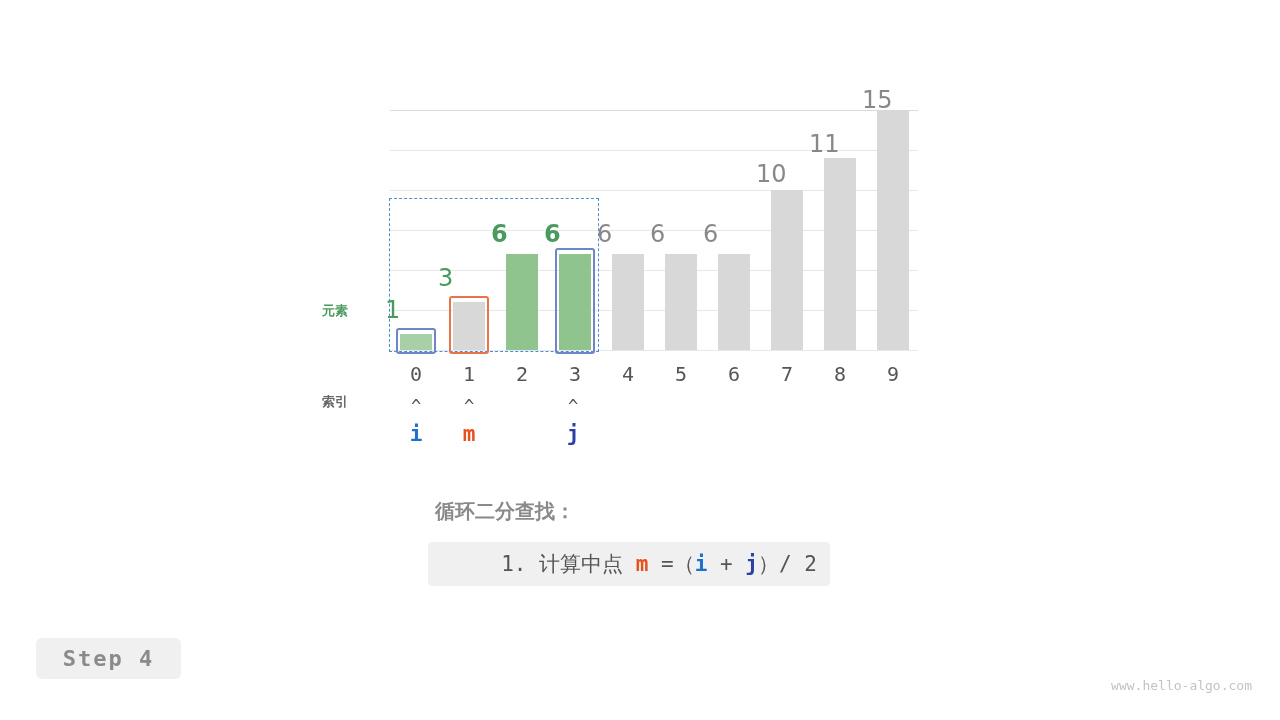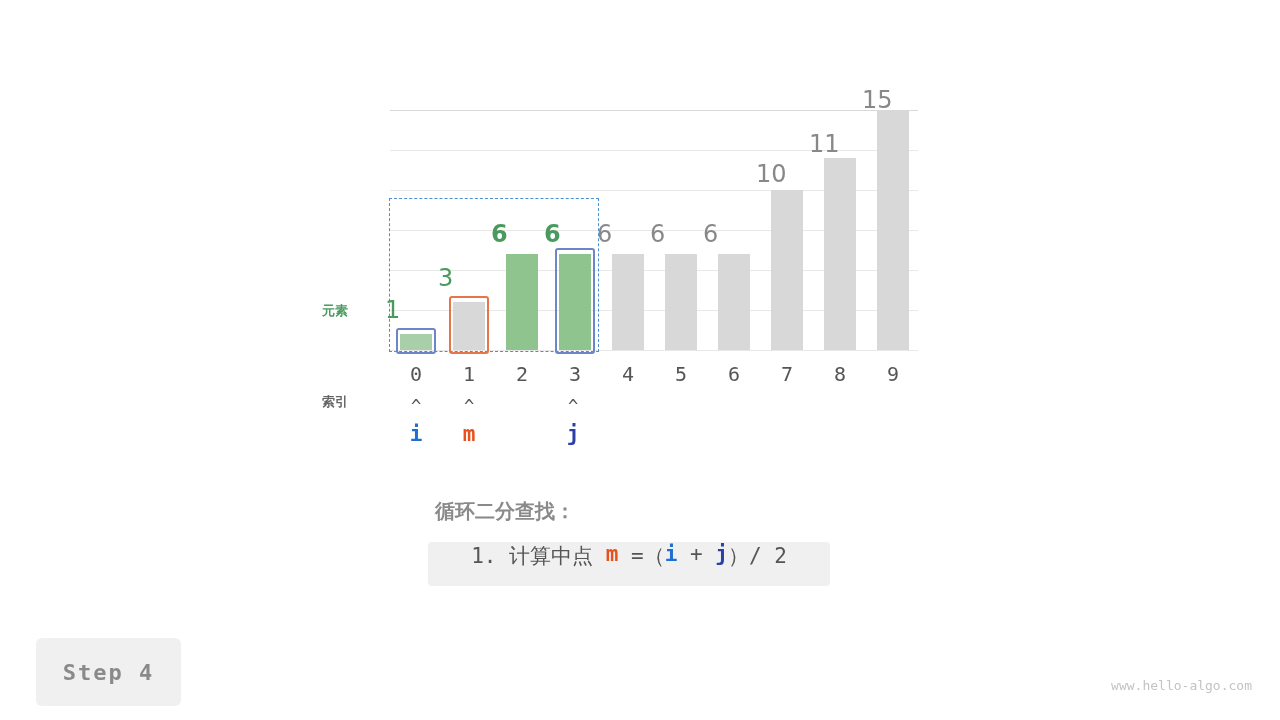--- a/index.html
+++ b/index.html
@@ -46,29 +46,29 @@
        font-family:"DejaVu Sans Mono","Liberation Mono",monospace;}
   .ptr.i{color:#1f6fd0;}
   .ptr.m{color:#e8501e;}
   .ptr.j{color:#2b3fa8;}
 
   
   .caption{position:absolute;left:435px;top:498px;font-size:20px;font-weight:bold;color:#8a8a8a;}
   .codebox{position:absolute;left:428px;top:542px;width:402px;height:44px;
            background:#f0f0f0;border-radius:4px;}
   .codetext{position:absolute;left:0;top:0;width:402px;height:44px;
-            display:flex;align-items:flex-start;justify-content:center;
+            display:flex;align-items:center;justify-content:center;
             font-family:"DejaVu Sans Mono","Liberation Mono",monospace;
-            font-size:21px;color:#555;white-space:pre;}
+            font-size:21px;color:#555;white-space:pre;padding-left:30px;}
   .codetext .v-m{color:#e8501e;font-weight:bold;}
   .codetext .v-i{color:#1f6fd0;font-weight:bold;}
   .codetext .v-j{color:#2b3fa8;font-weight:bold;}
 
   
-  .step{position:absolute;left:36px;top:638px;width:145px;height:68px;
+  .step{position:absolute;left:36px;top:638px;width:145px;height:41px;
         background:#f0f0f0;border-radius:6px;display:flex;align-items:center;justify-content:center;
         font-family:"DejaVu Sans Mono","Liberation Mono",monospace;
         font-size:22px;font-weight:bold;color:#8a8a8a;letter-spacing:2px;}
 
   .watermark{position:absolute;right:28px;top:678px;font-size:13px;color:#c3c3c3;
              font-family:"DejaVu Sans Mono","Liberation Mono",monospace;}
 </style>
 </head>
 <body>
 

